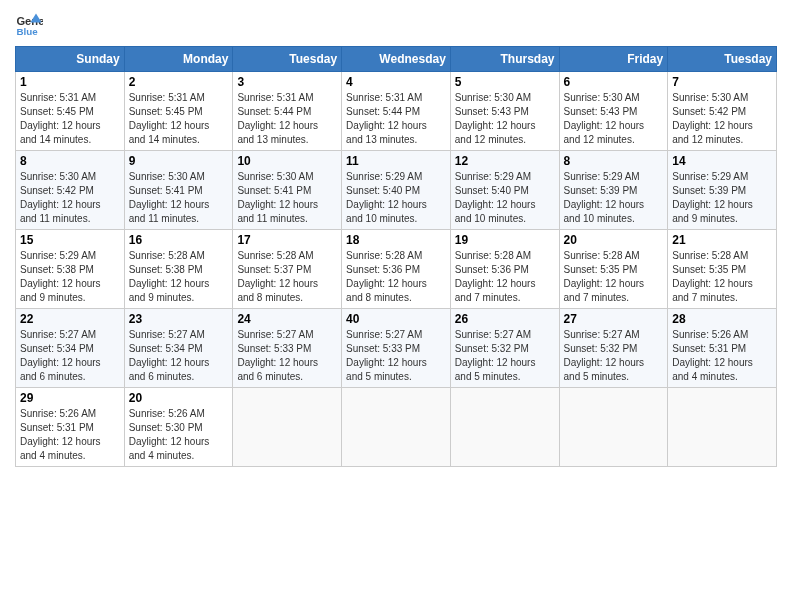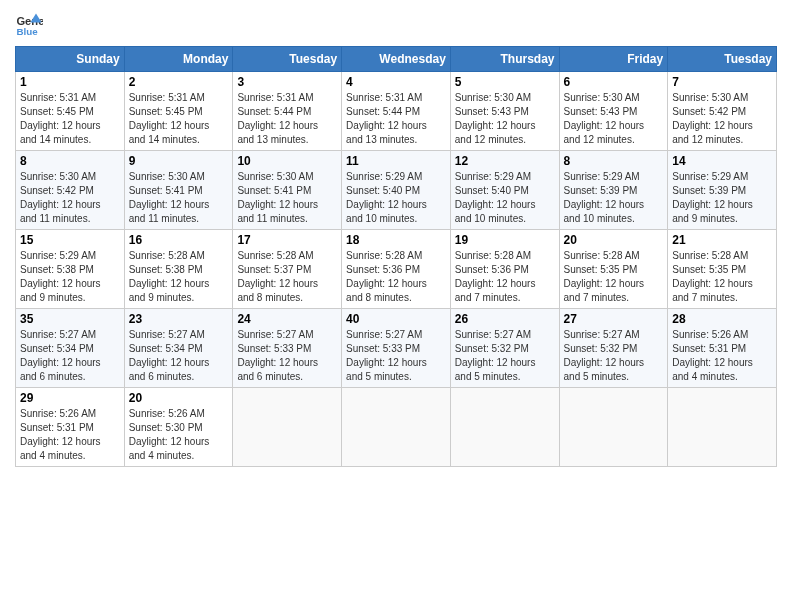--- a/index.html
+++ b/index.html
@@ -197,21 +197,21 @@
             <span class="day-number">20</span>
             <div class="day-info">Sunrise: 5:28 AM<br>Sunset: 5:35 PM<br>Daylight: 12 hours<br>and 7 minutes.</div>
           </td>
           <td>
             <span class="day-number">21</span>
             <div class="day-info">Sunrise: 5:28 AM<br>Sunset: 5:35 PM<br>Daylight: 12 hours<br>and 7 minutes.</div>
           </td>
         </tr>
         <tr>
           <td>
-            <span class="day-number">35</span>
+            <span class="day-number">22</span>
             <div class="day-info">Sunrise: 5:27 AM<br>Sunset: 5:34 PM<br>Daylight: 12 hours<br>and 6 minutes.</div>
           </td>
           <td>
             <span class="day-number">23</span>
             <div class="day-info">Sunrise: 5:27 AM<br>Sunset: 5:34 PM<br>Daylight: 12 hours<br>and 6 minutes.</div>
           </td>
           <td>
             <span class="day-number">24</span>
             <div class="day-info">Sunrise: 5:27 AM<br>Sunset: 5:33 PM<br>Daylight: 12 hours<br>and 6 minutes.</div>
           </td>

